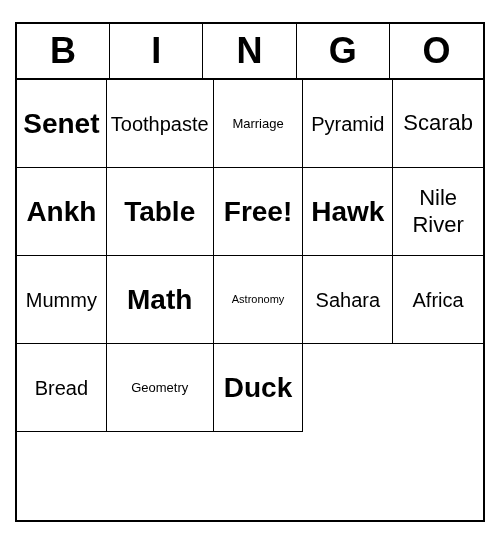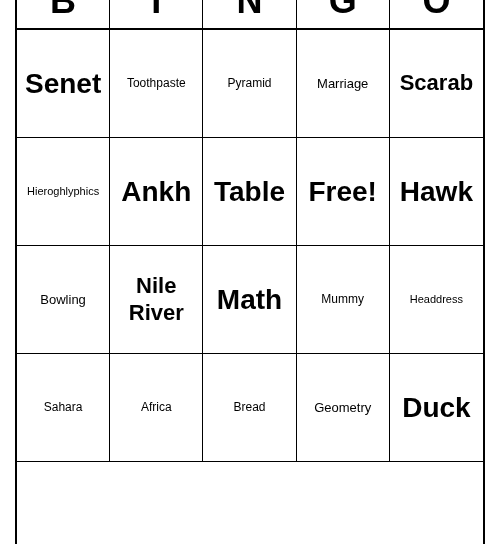--- a/index.html
+++ b/index.html
@@ -47,21 +47,21 @@
       grid-template-rows: repeat(5, 1fr);
     }
 
     .bingo-cell {
       border-right: 1px solid #000;
       border-bottom: 1px solid #000;
       display: flex;
       align-items: center;
       justify-content: center;
       text-align: center;
-      height: 108px;
+      height: 88px;
       padding: 4px;
     }
 
     .bingo-cell:nth-child(5n) {
       border-right: none;
     }
 
     .bingo-cell:nth-child(n+21) {
       border-bottom: none;
     }
@@ -70,25 +70,25 @@
       line-height: 1.2;
     }
 
     .size-xl {
       font-size: 28px;
       font-weight: bold;
     }
 
     .size-lg {
       font-size: 22px;
-      font-weight: bold;
+      font-weight: normal;
     }
 
     .size-md {
-      font-size: 12px;
+      font-size: 20px;
     }
 
     .size-sm {
       font-size: 13px;
     }
 
     .size-xs {
       font-size: 11px;
     }
   </style>
@@ -104,57 +104,51 @@
       <div class="bingo-letter">O</div>
     </div>
   <div class="bingo-grid">
   <div class="bingo-cell">
         <span class="cell-text size-xl">Senet</span>
       </div>
       <div class="bingo-cell">
         <span class="cell-text size-md">Toothpaste</span>
       </div>
       <div class="bingo-cell">
+        <span class="cell-text size-sm">Marriage</span>
+      </div>
+      <div class="bingo-cell">
         <span class="cell-text size-md">Pyramid</span>
       </div>
       <div class="bingo-cell">
-        <span class="cell-text size-sm">Marriage</span>
-      </div>
-      <div class="bingo-cell">
         <span class="cell-text size-lg">Scarab</span>
-      </div>
-      <div class="bingo-cell">
-        <span class="cell-text size-xs">Hieroghlyphics</span>
       </div>
       <div class="bingo-cell">
         <span class="cell-text size-xl">Ankh</span>
       </div>
       <div class="bingo-cell">
         <span class="cell-text size-xl">Table</span>
       </div>
       <div class="bingo-cell">
         <span class="cell-text size-xl">Free!</span>
       </div>
       <div class="bingo-cell">
         <span class="cell-text size-xl">Hawk</span>
       </div>
       <div class="bingo-cell">
-        <span class="cell-text size-sm">Bowling</span>
+        <span class="cell-text size-lg">Nile River</span>
       </div>
       <div class="bingo-cell">
-        <span class="cell-text size-lg">Nile River</span>
+        <span class="cell-text size-md">Mummy</span>
       </div>
       <div class="bingo-cell">
         <span class="cell-text size-xl">Math</span>
       </div>
       <div class="bingo-cell">
-        <span class="cell-text size-md">Mummy</span>
-      </div>
-      <div class="bingo-cell">
-        <span class="cell-text size-xs">Headdress</span>
+        <span class="cell-text size-xs">Astronomy</span>
       </div>
       <div class="bingo-cell">
         <span class="cell-text size-md">Sahara</span>
       </div>
       <div class="bingo-cell">
         <span class="cell-text size-md">Africa</span>
       </div>
       <div class="bingo-cell">
         <span class="cell-text size-md">Bread</span>
       </div>

